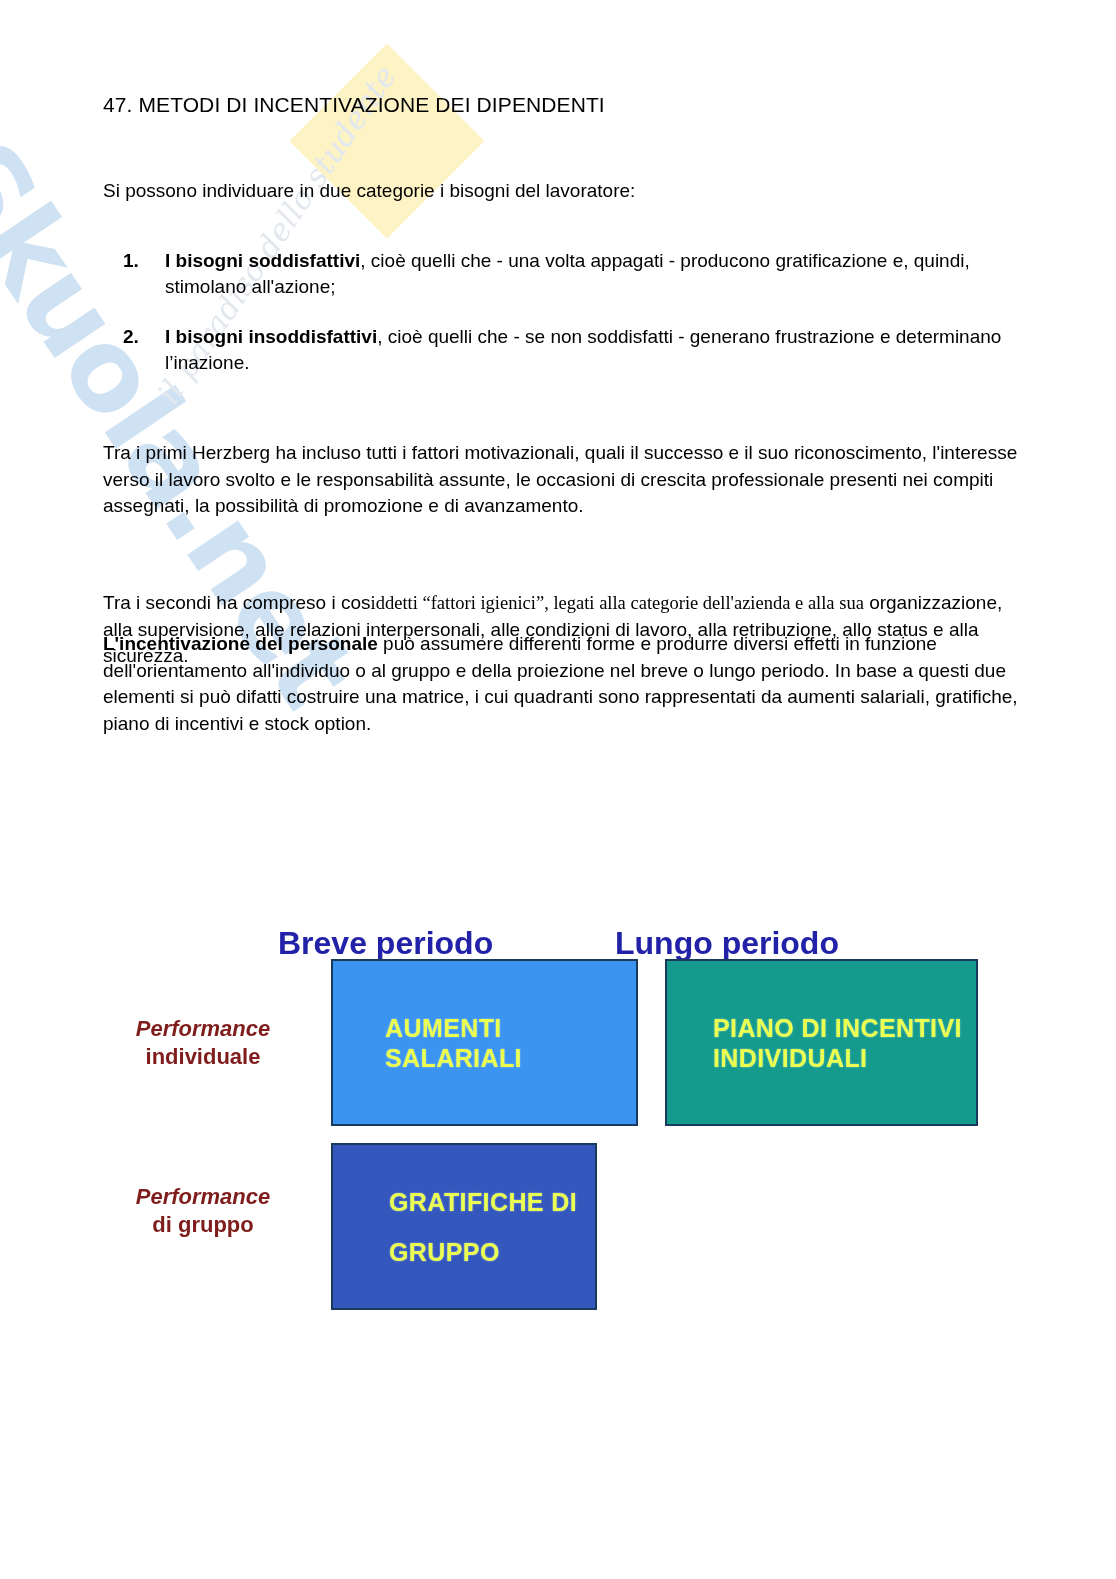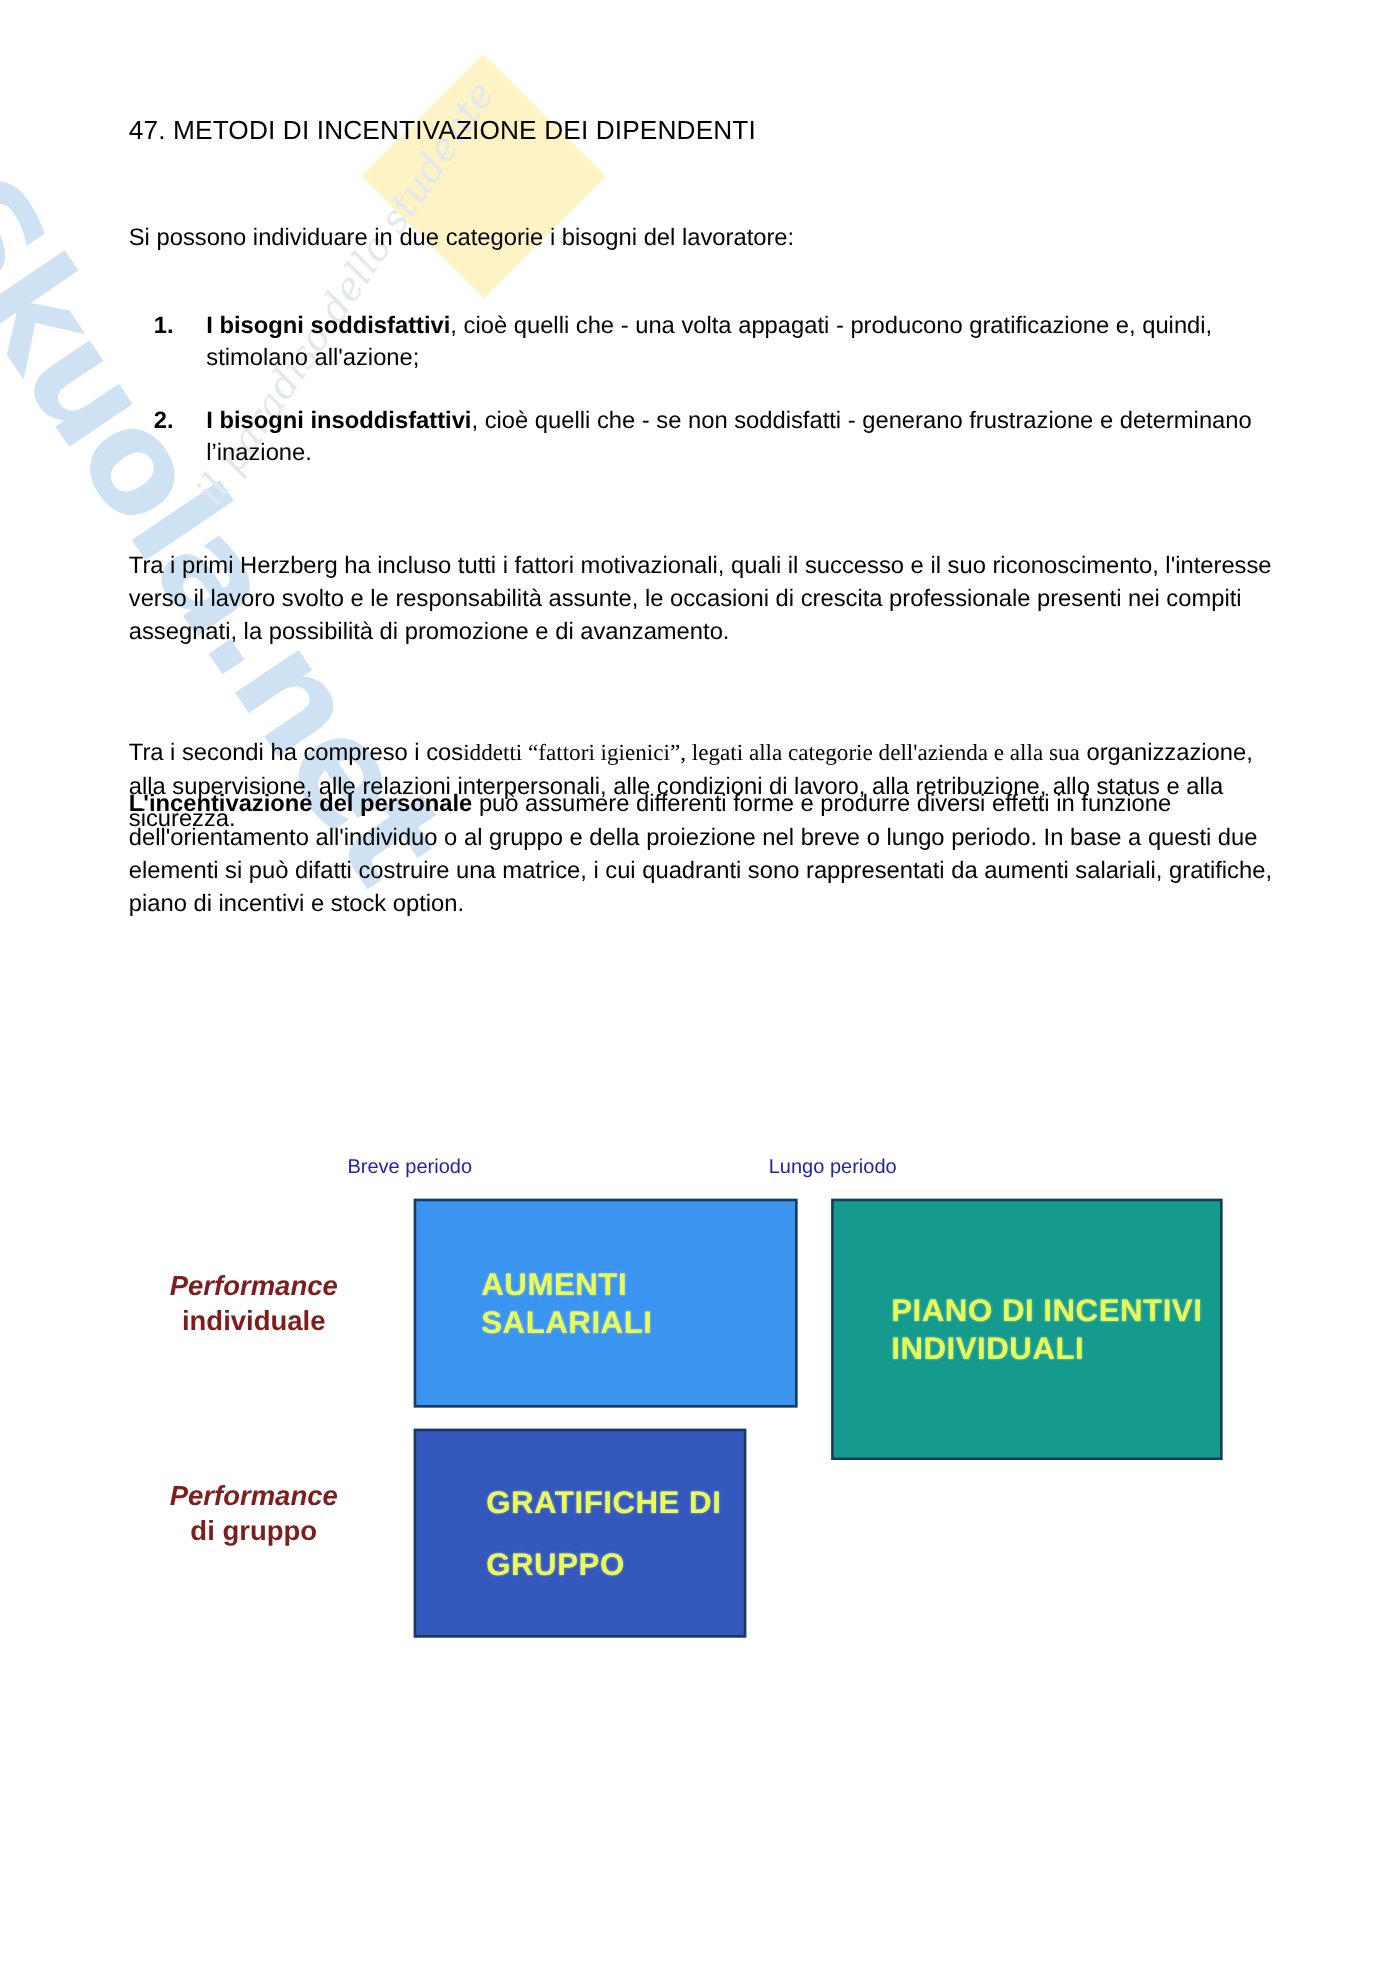--- a/index.html
+++ b/index.html
@@ -126,22 +126,22 @@
   
   .matrix {
     position: absolute;
     left: 103px;
     top: 915px;
     width: 900px;
     height: 395px;
   }
   .col-head {
     position: absolute;
-    font-size: 16px;
-    font-weight: normal;
+    font-size: 32px;
+    font-weight: bold;
     color: #2222a8;
     white-space: nowrap;
     font-family: "Liberation Sans", sans-serif;
   }
   .col-head-breve { left: 175px; top: 10px; }
   .col-head-lungo { left: 512px; top: 10px; }
 
   .row-head {
     position: absolute;
     width: 200px;
@@ -168,21 +168,21 @@
     font-size: 25px;
     line-height: 30px;
     letter-spacing: 0.4px;
     text-shadow: 0 0 2px rgba(255,255,255,0.55);
   }
   .cell-aumenti {
     left: 228px; top: 44px; width: 307px; height: 167px;
     background: #3a94f0;
   }
   .cell-piano {
-    left: 562px; top: 44px; width: 313px; height: 209px;
+    left: 562px; top: 44px; width: 313px; height: 167px;
     background: #149b8e;
     padding-left: 46px;
   }
   .cell-gratifiche {
     left: 228px; top: 228px; width: 266px; height: 167px;
     background: #3357bd;
     line-height: 50px;
     padding-left: 56px;
   }
   .cell-stock {

